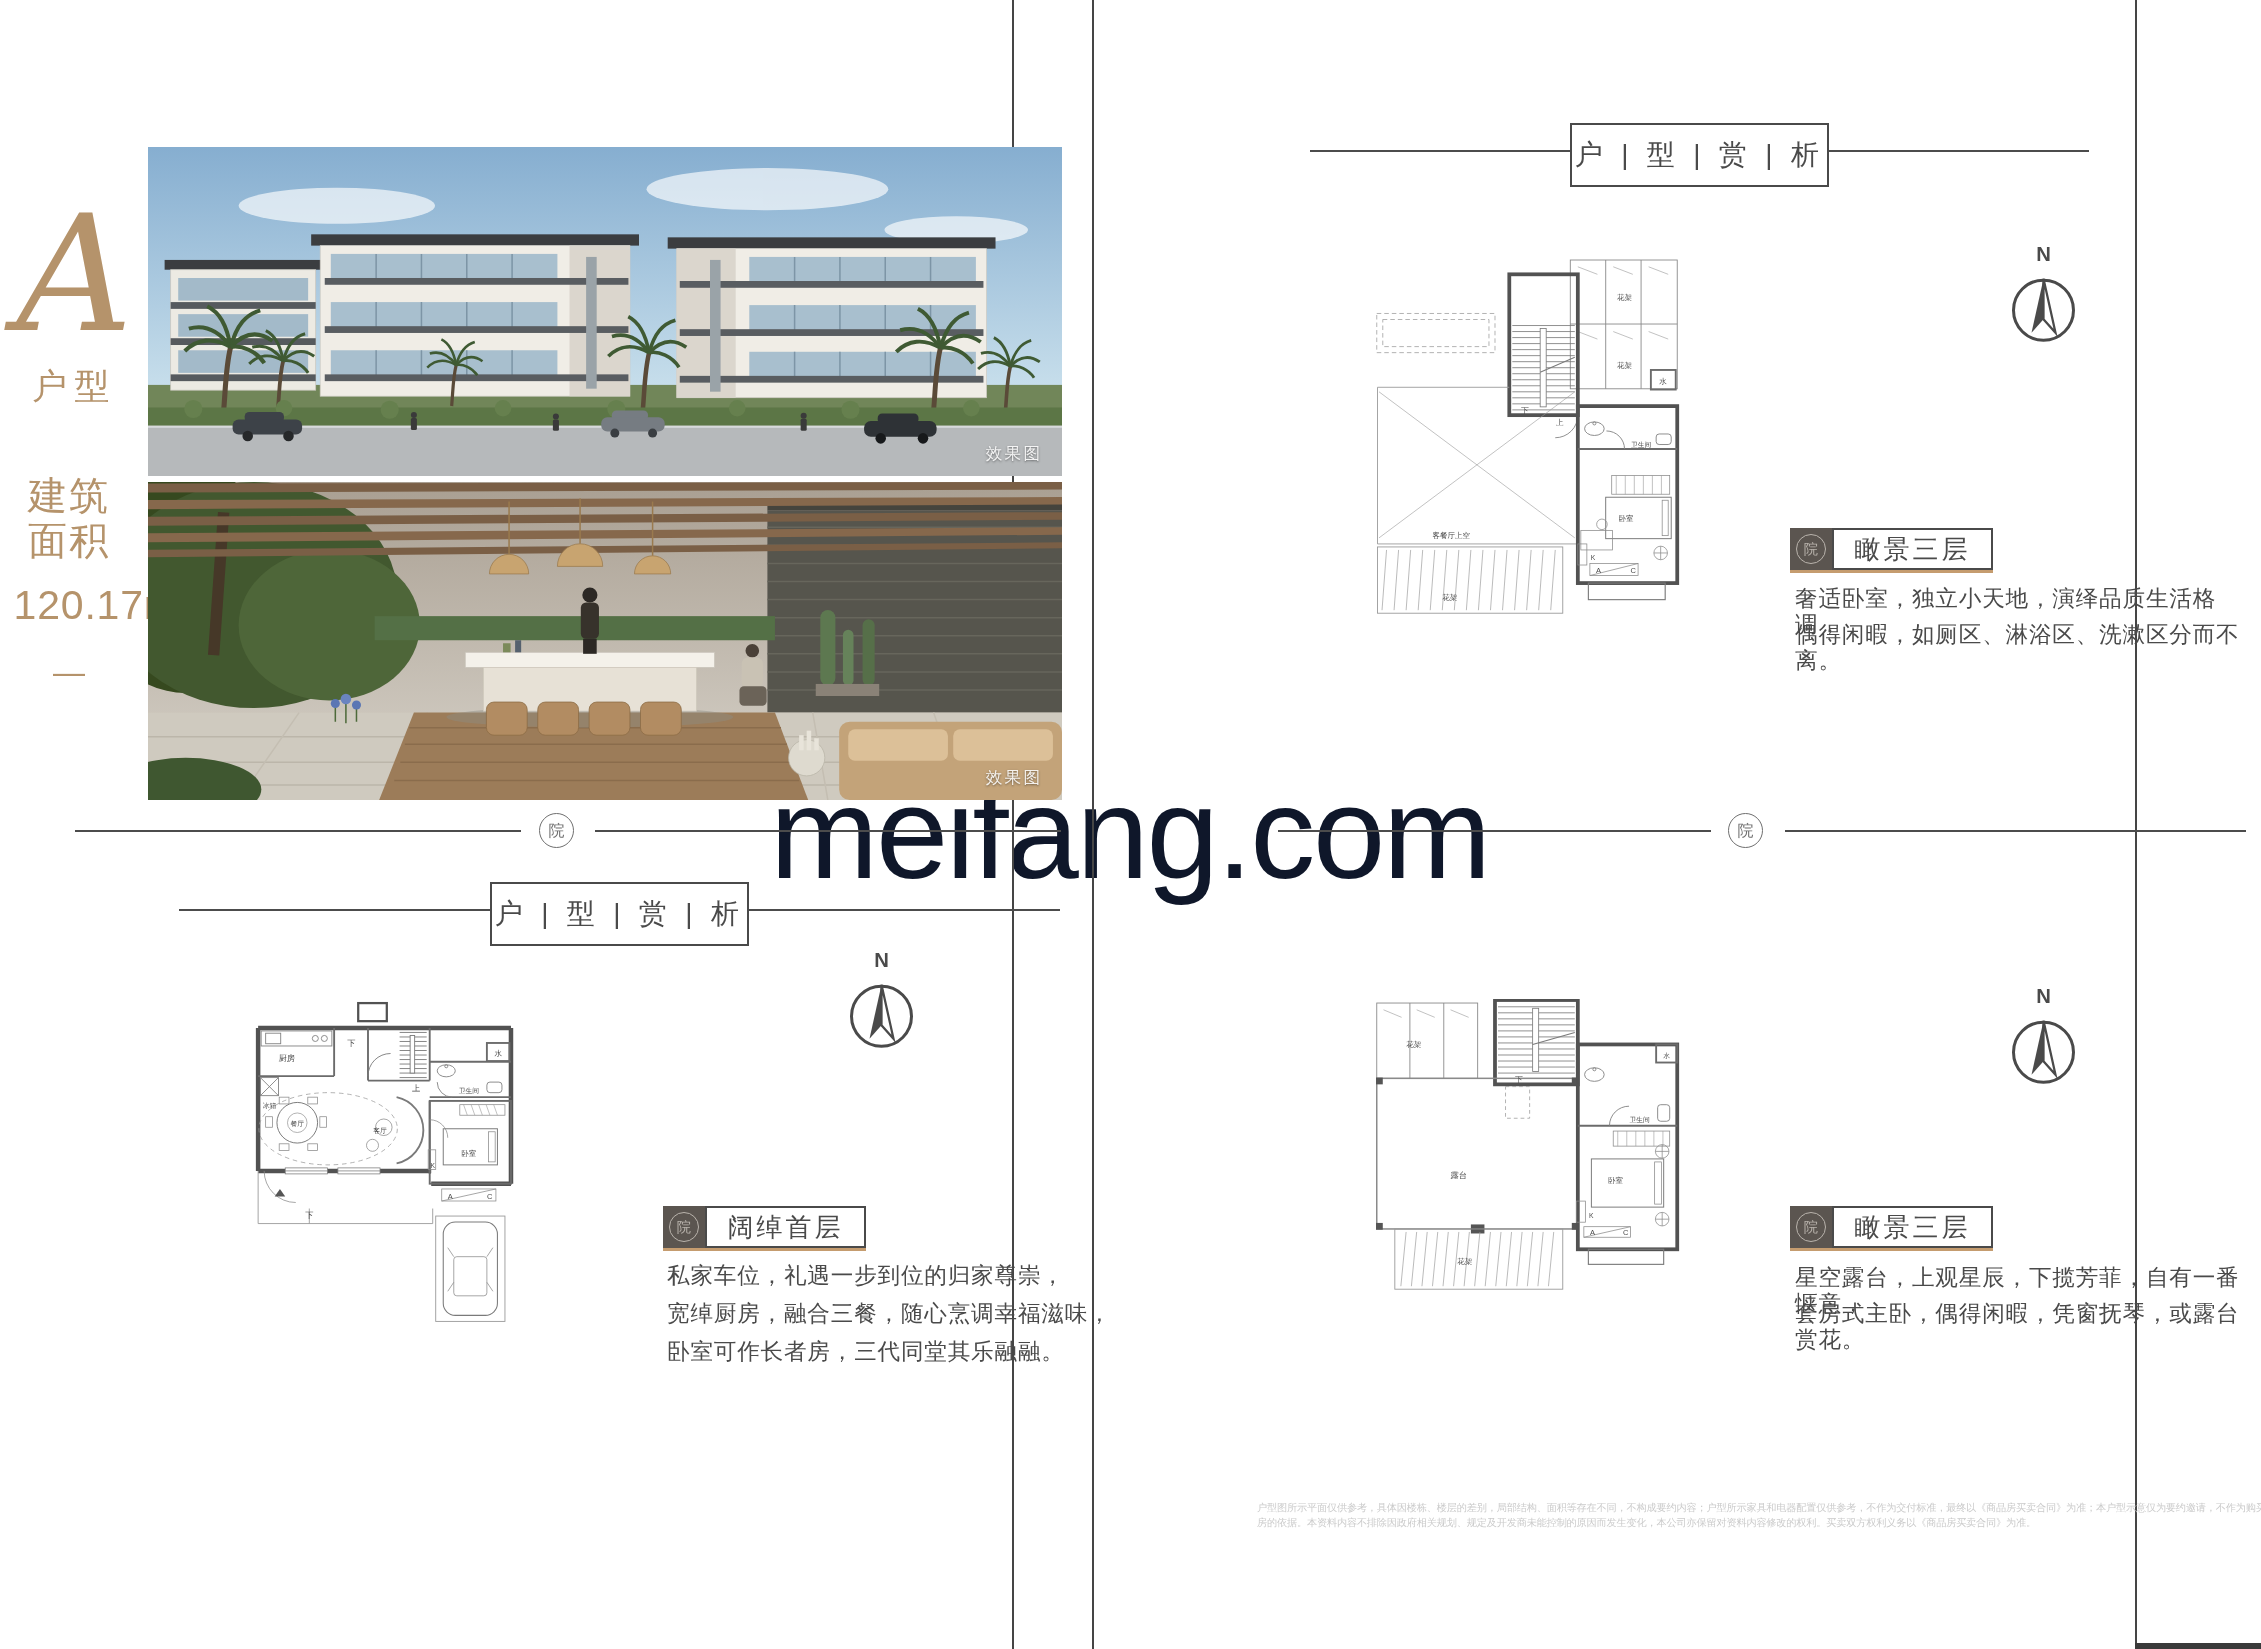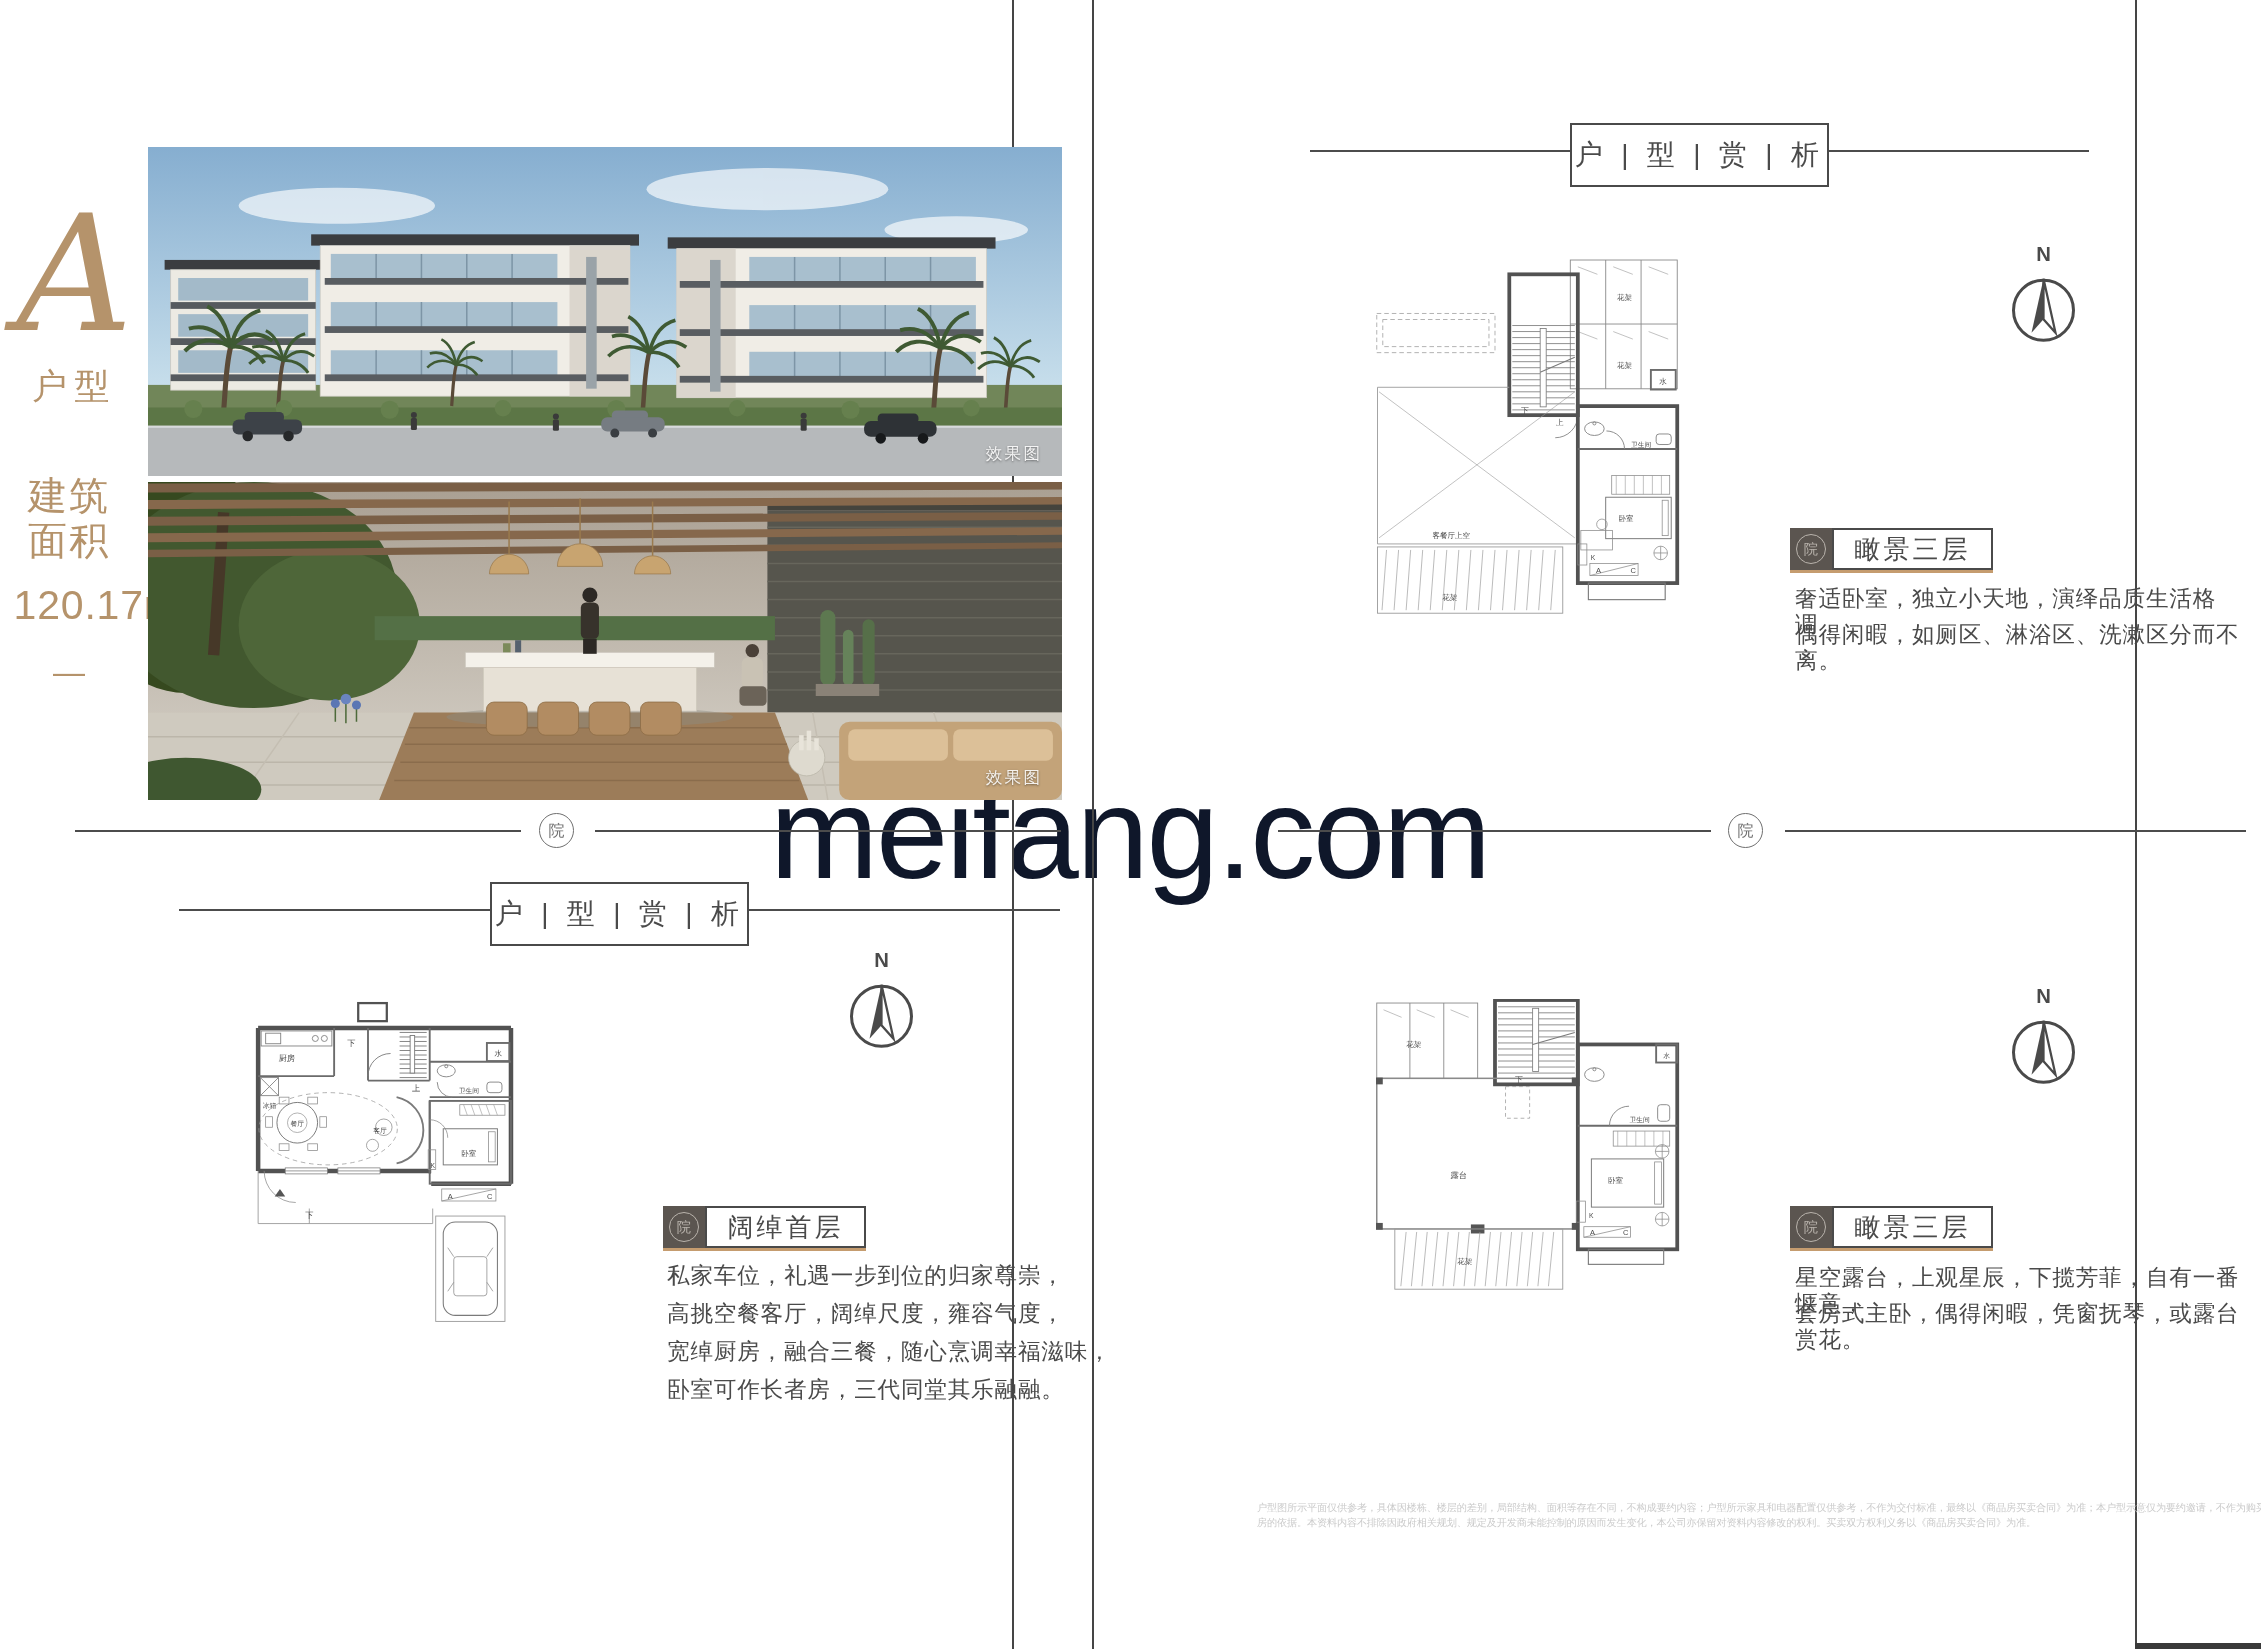--- a/index.html
+++ b/index.html
@@ -428,21 +428,20 @@
 </svg>
 
 <div class="chip" style="left:663px;top:1206px;">
   <div class="chip-icon">
       <div class="chip-seal">院</div>
     </div>
   <div class="chip-label">阔绰首层</div>
 </div>
 <div class="desc wide" style="left:667px;top:1263px;">
   <div>私家车位，礼遇一步到位的归家尊崇，</div>
-  <div>高挑空餐客厅，阔绰尺度，雍容气度，</div>
   <div>宽绰厨房，融合三餐，随心烹调幸福滋味，</div>
   <div>卧室可作长者房，三代同堂其乐融融。</div>
 </div>
 
 <div class="hline" style="left:1310px;top:150px;width:260px;"></div>
 <div class="header-box" style="left:1570px;top:123px;">户 | 型 | 赏 | 析</div>
 <div class="hline" style="left:1829px;top:150px;width:260px;"></div>
 
 <svg class="abs" style="left:2006px;top:238px;" width="75" height="113" viewBox="0 0 100 150">
   <text x="50" y="30" text-anchor="middle" font-size="27" font-weight="bold" fill="#4a4a4a">N</text>

